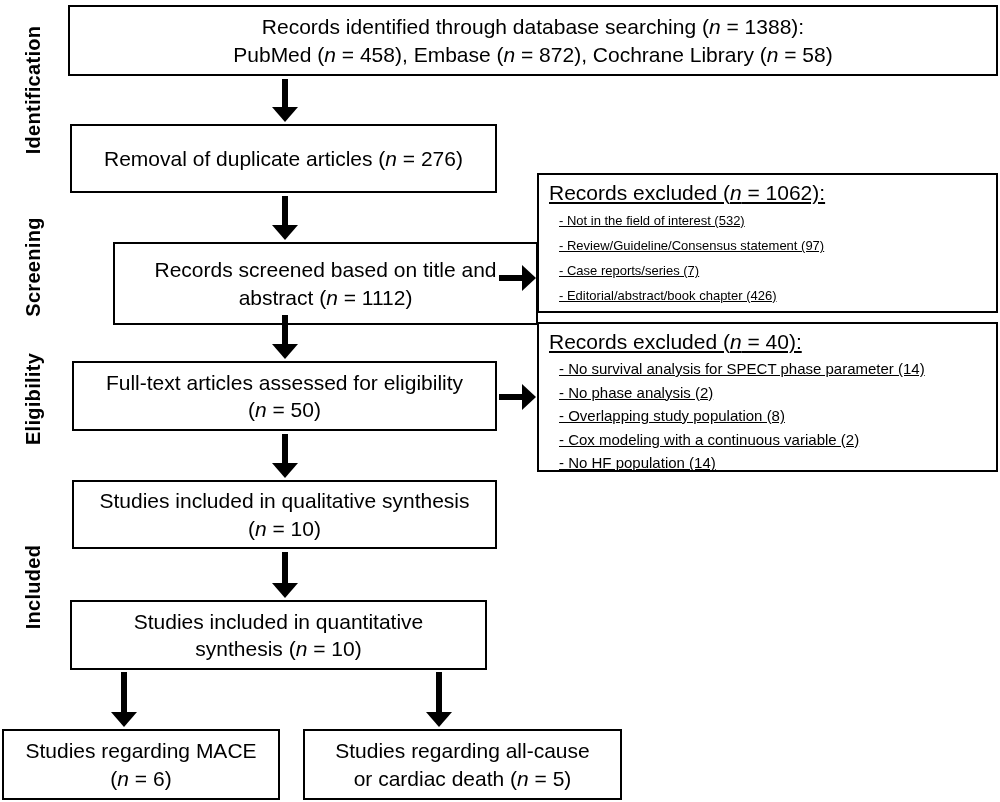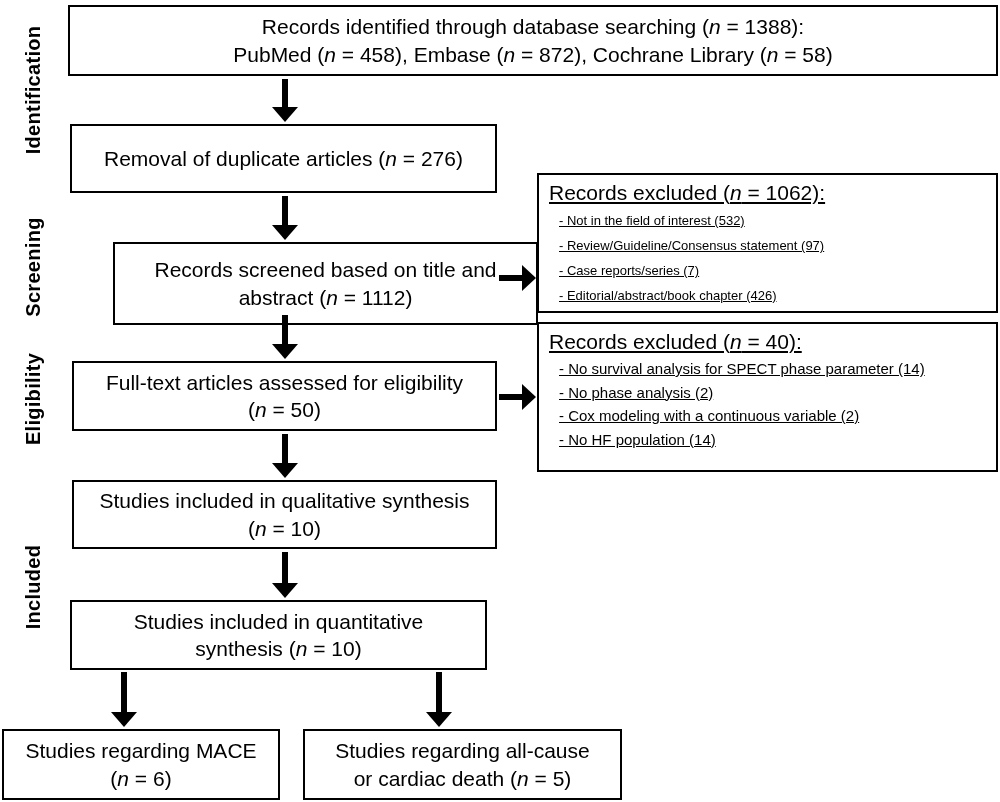--- a/index.html
+++ b/index.html
@@ -130,20 +130,21 @@
         <div class="item">- Review/Guideline/Consensus statement (97)</div>
         <div class="item">- Case reports/series (7)</div>
         <div class="item">- Editorial/abstract/book chapter (426)</div>
       </div>
   </div>
   <div class="excl excl-2" style="left:537px; top:322px; width:461px; height:150px;">
     <div class="heading">Records excluded (<i>n</i> = 40):</div>
     <div class="items">
         <div class="item">- No survival analysis for SPECT phase parameter (14)</div>
         <div class="item">- No phase analysis (2)</div>
+        <div class="item">- Overlapping study population (8)</div>
         <div class="item">- Cox modeling with a continuous variable (2)</div>
         <div class="item">- No HF population (14)</div>
       </div>
   </div>
 
   <div class="varrow" style="left:272px; top:79px;  height:43px;">
     <div class="shaft"></div>
       <div class="head"></div>
   </div>
   <div class="varrow" style="left:272px; top:196px; height:44px;">

